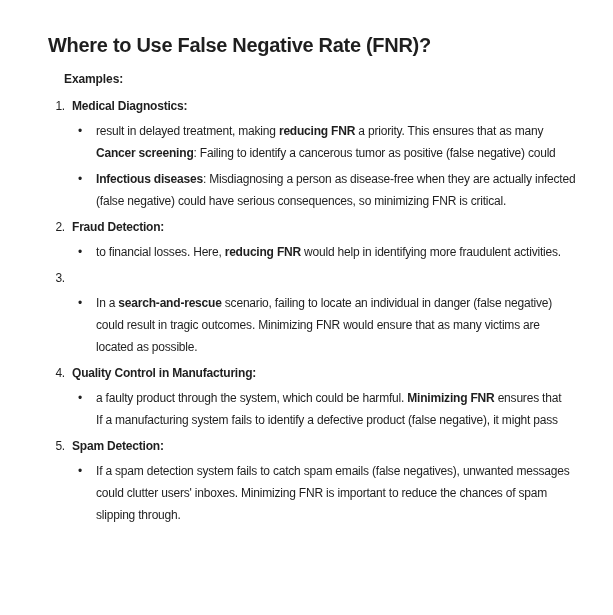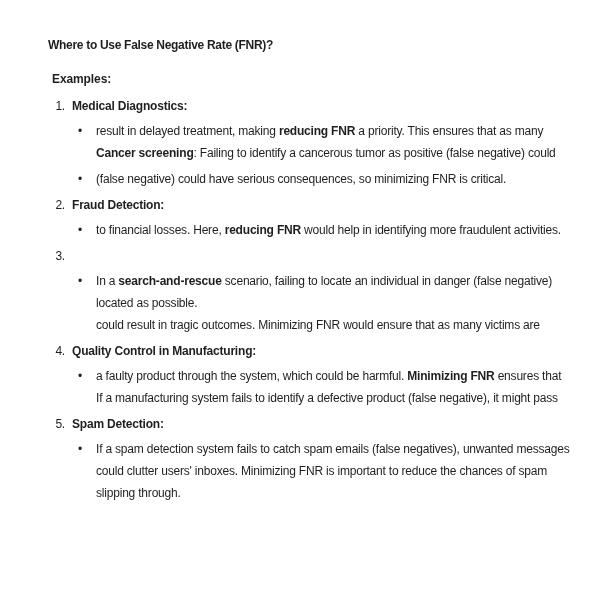--- a/index.html
+++ b/index.html
@@ -9,32 +9,32 @@
   }
   .page {
     width: 613px;
     height: 615px;
     box-sizing: border-box;
     padding: 33px 13px 0 48px;
     overflow: hidden;
     background: #ffffff;
   }
   .title {
-    font-size: 12px;
+    font-size: 20px;
     font-weight: 700;
     line-height: 24px;
     letter-spacing: -0.3px;
     margin: 0 0 11px 0;
   }
   .examples {
     font-size: 12px;
     font-weight: 700;
     line-height: 22px;
     letter-spacing: -0.1px;
-    margin: 0 0 5px 4px;
+    margin: 0 0 5px 16px;
   }
   .heading-row {
     display: flex;
     font-size: 12px;
     line-height: 22px;
     letter-spacing: -0.2px;
     margin: 0 0 3px 0;
   }
   .num {
     flex: none;
@@ -83,20 +83,21 @@
     <div class="bullet">
       <span class="marker">•</span>
       <div>
           <div class="tline"><span>result in delayed treatment, making </span><span class="b">reducing FNR</span><span> a priority. This ensures that as many</span></div>
           <div class="tline"><span class="b">Cancer screening</span><span>: Failing to identify a cancerous tumor as positive (false negative) could</span></div>
         </div>
     </div>
     <div class="bullet">
       <span class="marker">•</span>
       <div>
+          <div class="tline"><span class="b">Infectious diseases</span><span>: Misdiagnosing a person as disease-free when they are actually infected</span></div>
           <div class="tline"><span>(false negative) could have serious consequences, so minimizing FNR is critical.</span></div>
         </div>
     </div>
   </div>
 
   <div>
     <div class="heading-row">
       <span class="num">2.</span>
       <span class="heading">Fraud Detection:</span>
     </div>
@@ -109,22 +110,22 @@
   </div>
 
   <div>
     <div class="heading-row">
       <span class="num">3.</span>
     </div>
     <div class="bullet">
       <span class="marker">•</span>
       <div>
           <div class="tline"><span>In a </span><span class="b">search-and-rescue</span><span> scenario, failing to locate an individual in danger (false negative)</span></div>
+          <div class="tline"><span>could result in tragic outcomes. Minimizing FNR would ensure that as many victims are</span></div>
           <div class="tline"><span>located as possible.</span></div>
-          <div class="tline"><span>could result in tragic outcomes. Minimizing FNR would ensure that as many victims are</span></div>
         </div>
     </div>
   </div>
 
   <div>
     <div class="heading-row">
       <span class="num">4.</span>
       <span class="heading">Quality Control in Manufacturing:</span>
     </div>
     <div class="bullet">

